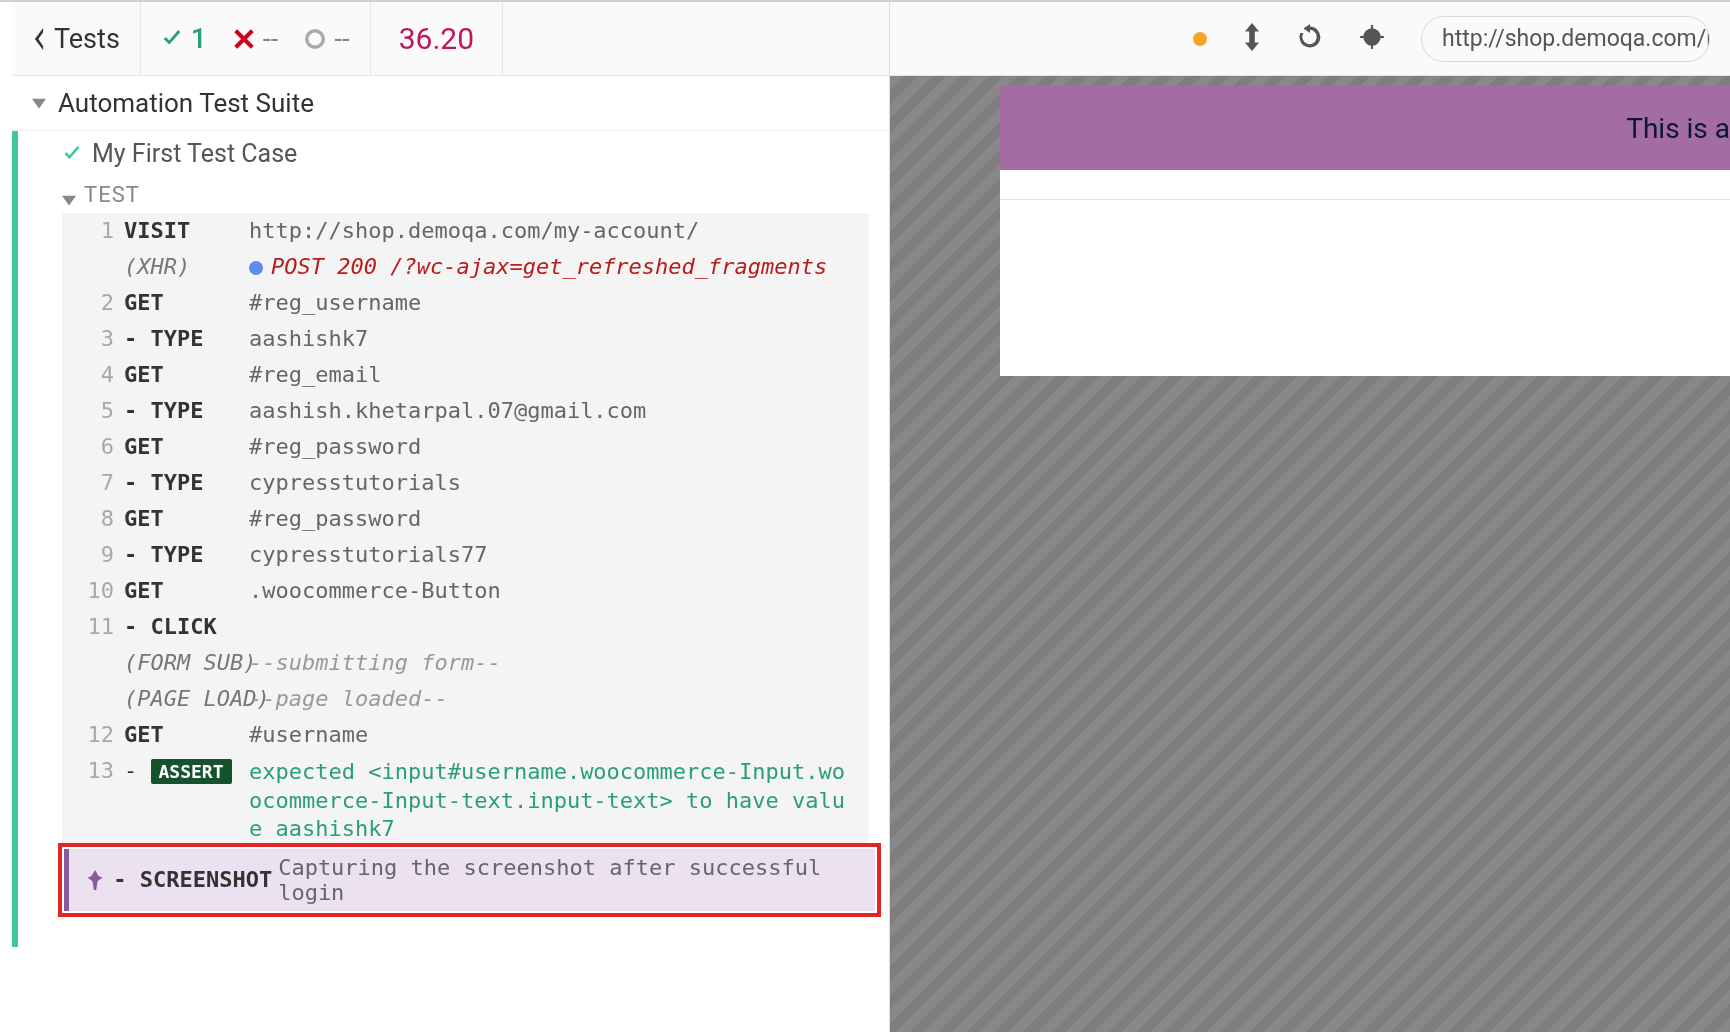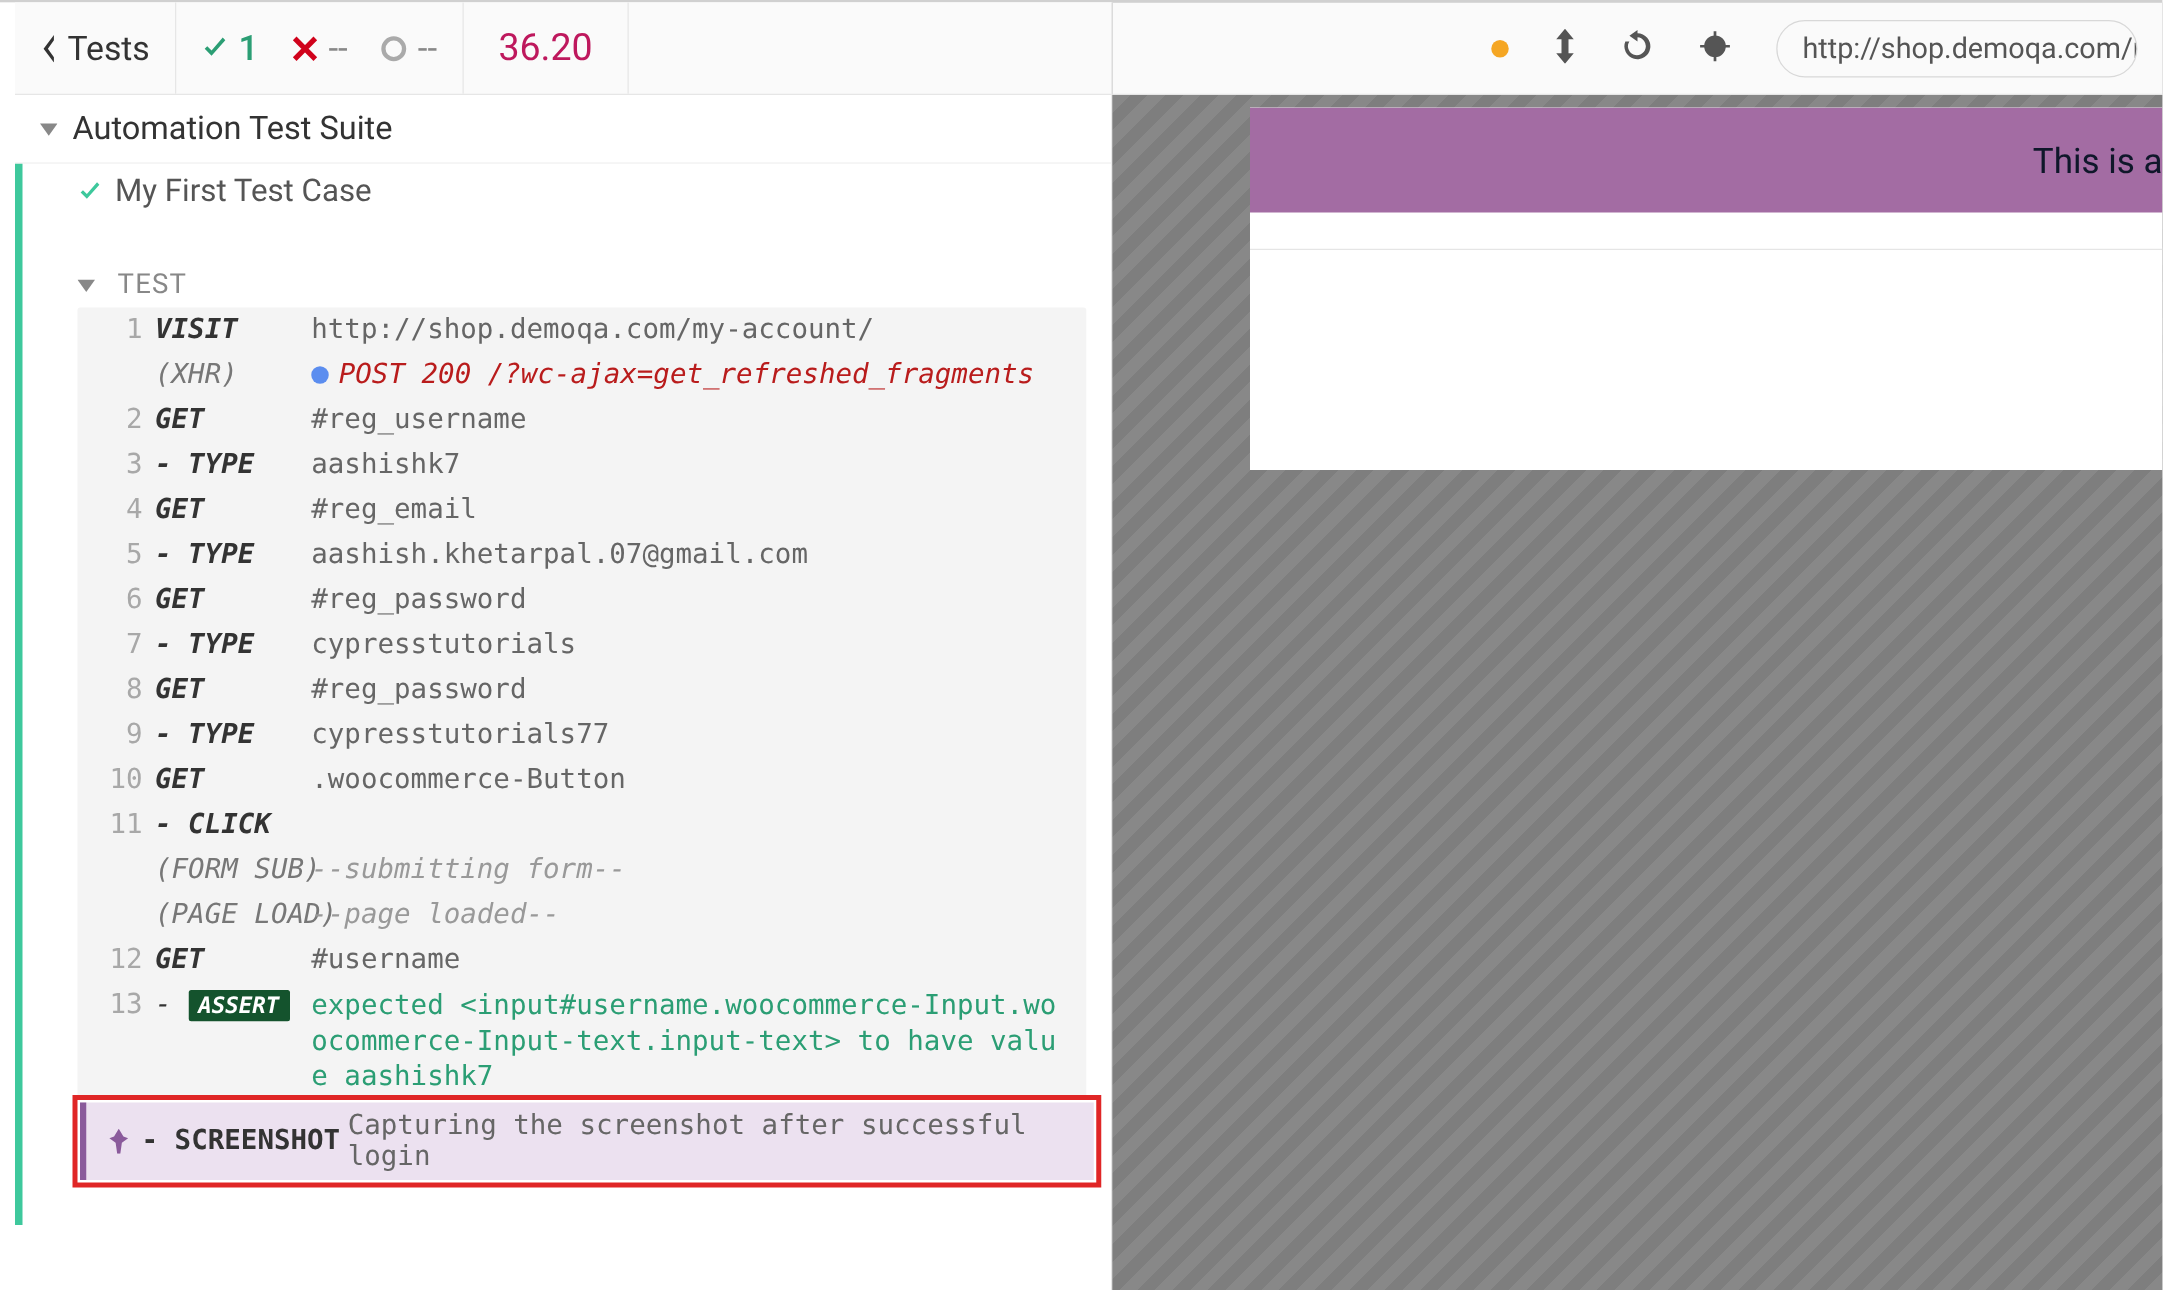--- a/index.html
+++ b/index.html
@@ -62,24 +62,23 @@
   }
   .testcase-bar svg { width: 20px; height: 20px; fill: #3ec89c; }
   .testcase-title { font-size: 25px; color: #555; }
   .commands {
     border-left: 6px solid #3ec89c;
     padding-left: 44px;
     padding-bottom: 30px;
   }
   .test-label-row {
     display: flex;
-    align-items: center;
-    gap: 18px;
+    align-items: flex-end;
+    gap: 8px;
     padding: 6px 0;
-    margin-top: 33px;
   }
   .test-label-row svg { width: 14px; height: 14px; fill: #888; }
   .test-label { font-size: 22px; color: #888; letter-spacing: 1px; }
   .cmd-list { background: #f4f4f4; border-radius: 2px; margin-right: 20px; }
   .cmd-row {
     display: flex;
     align-items: flex-start;
     padding: 3px 12px;
     min-height: 36px;
   }
@@ -93,21 +92,20 @@
   }
   .cmd-name {
     width: 135px;
     font-size: 22px;
     color: #333;
     font-weight: 600;
     padding-left: 10px;
     padding-top: 2px;
     font-family: "Menlo", "Consolas", monospace;
     white-space: nowrap;
-    font-style: italic;
   }
   .cmd-name .dash { font-weight: 400; }
   .cmd-name-xhr { font-style: italic; color: #777; font-weight: 400; }
   .cmd-value {
     flex: 1;
     font-size: 22px;
     color: #666;
     font-family: "Menlo", "Consolas", monospace;
     padding-top: 2px;
     word-break: break-all;

